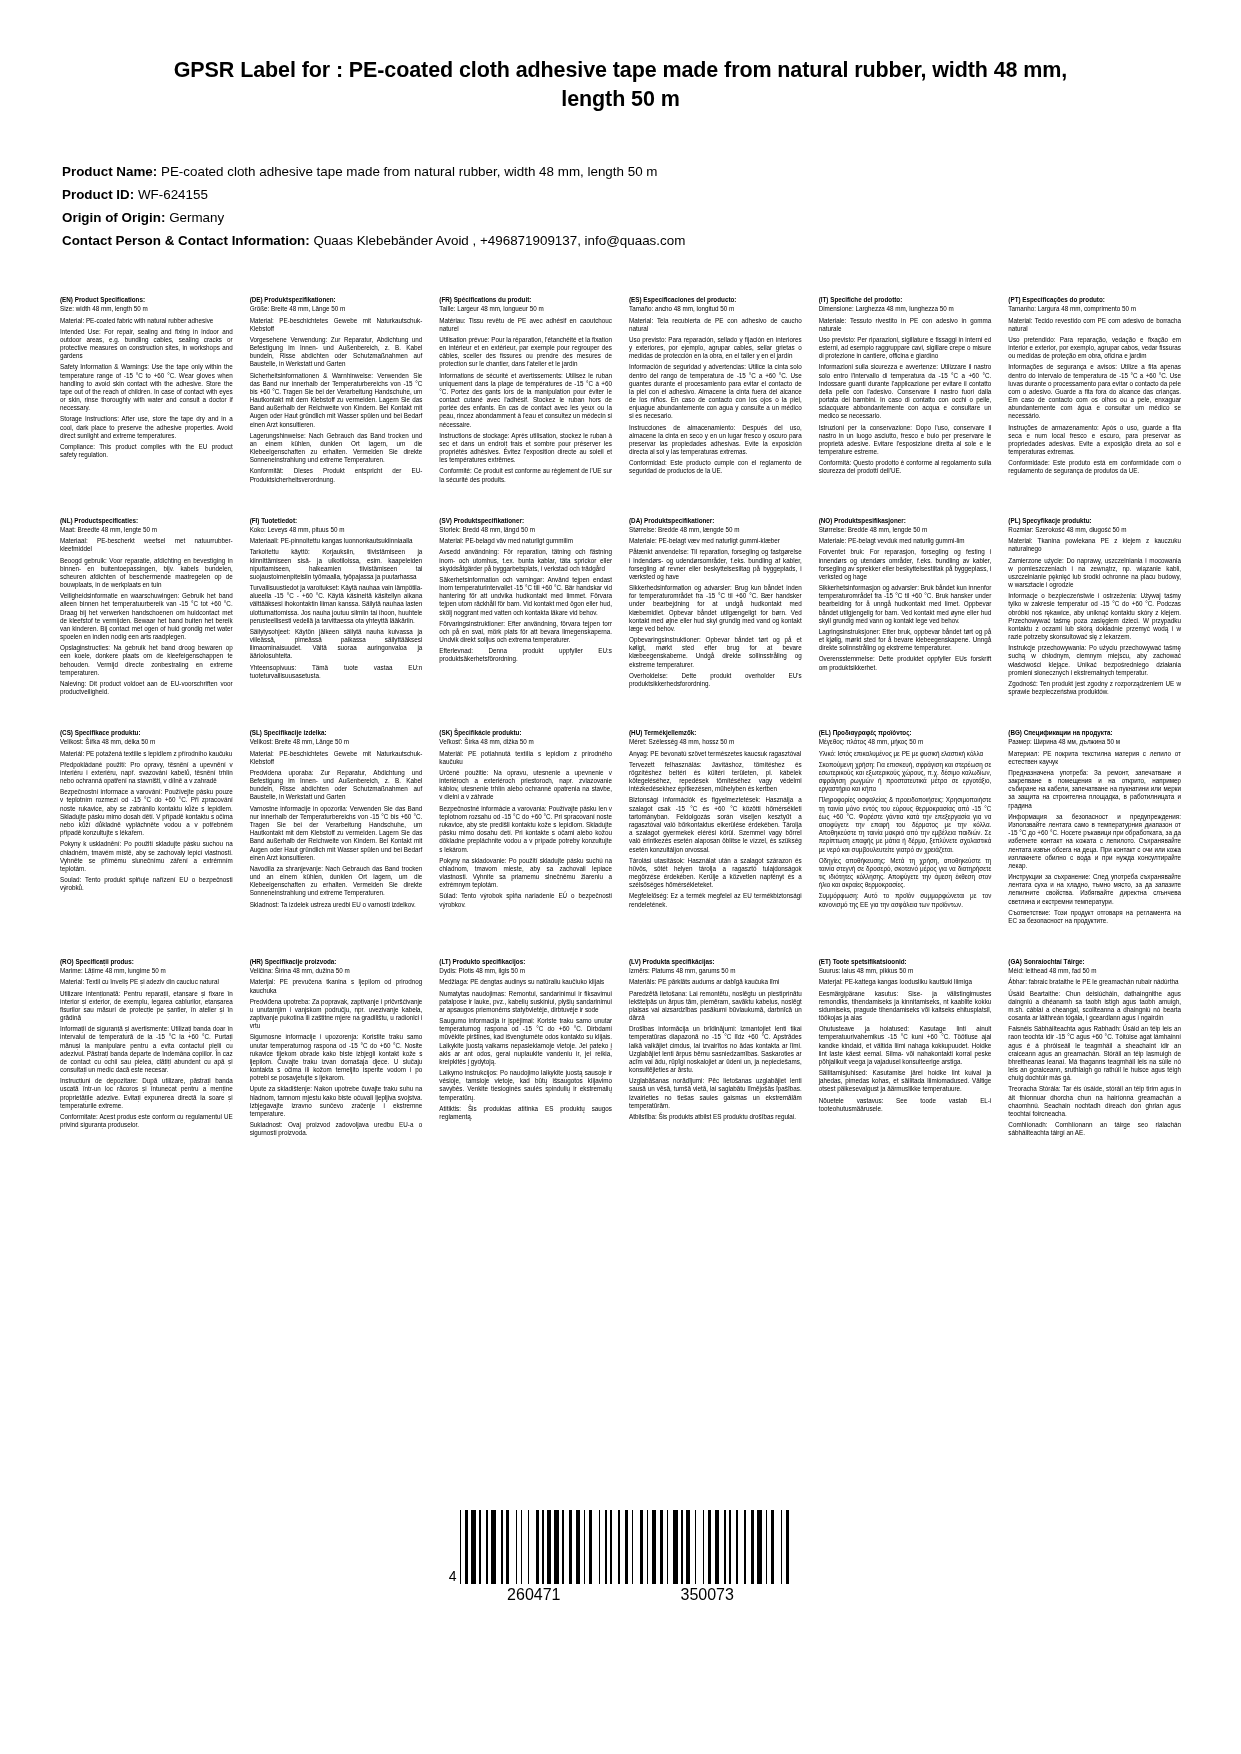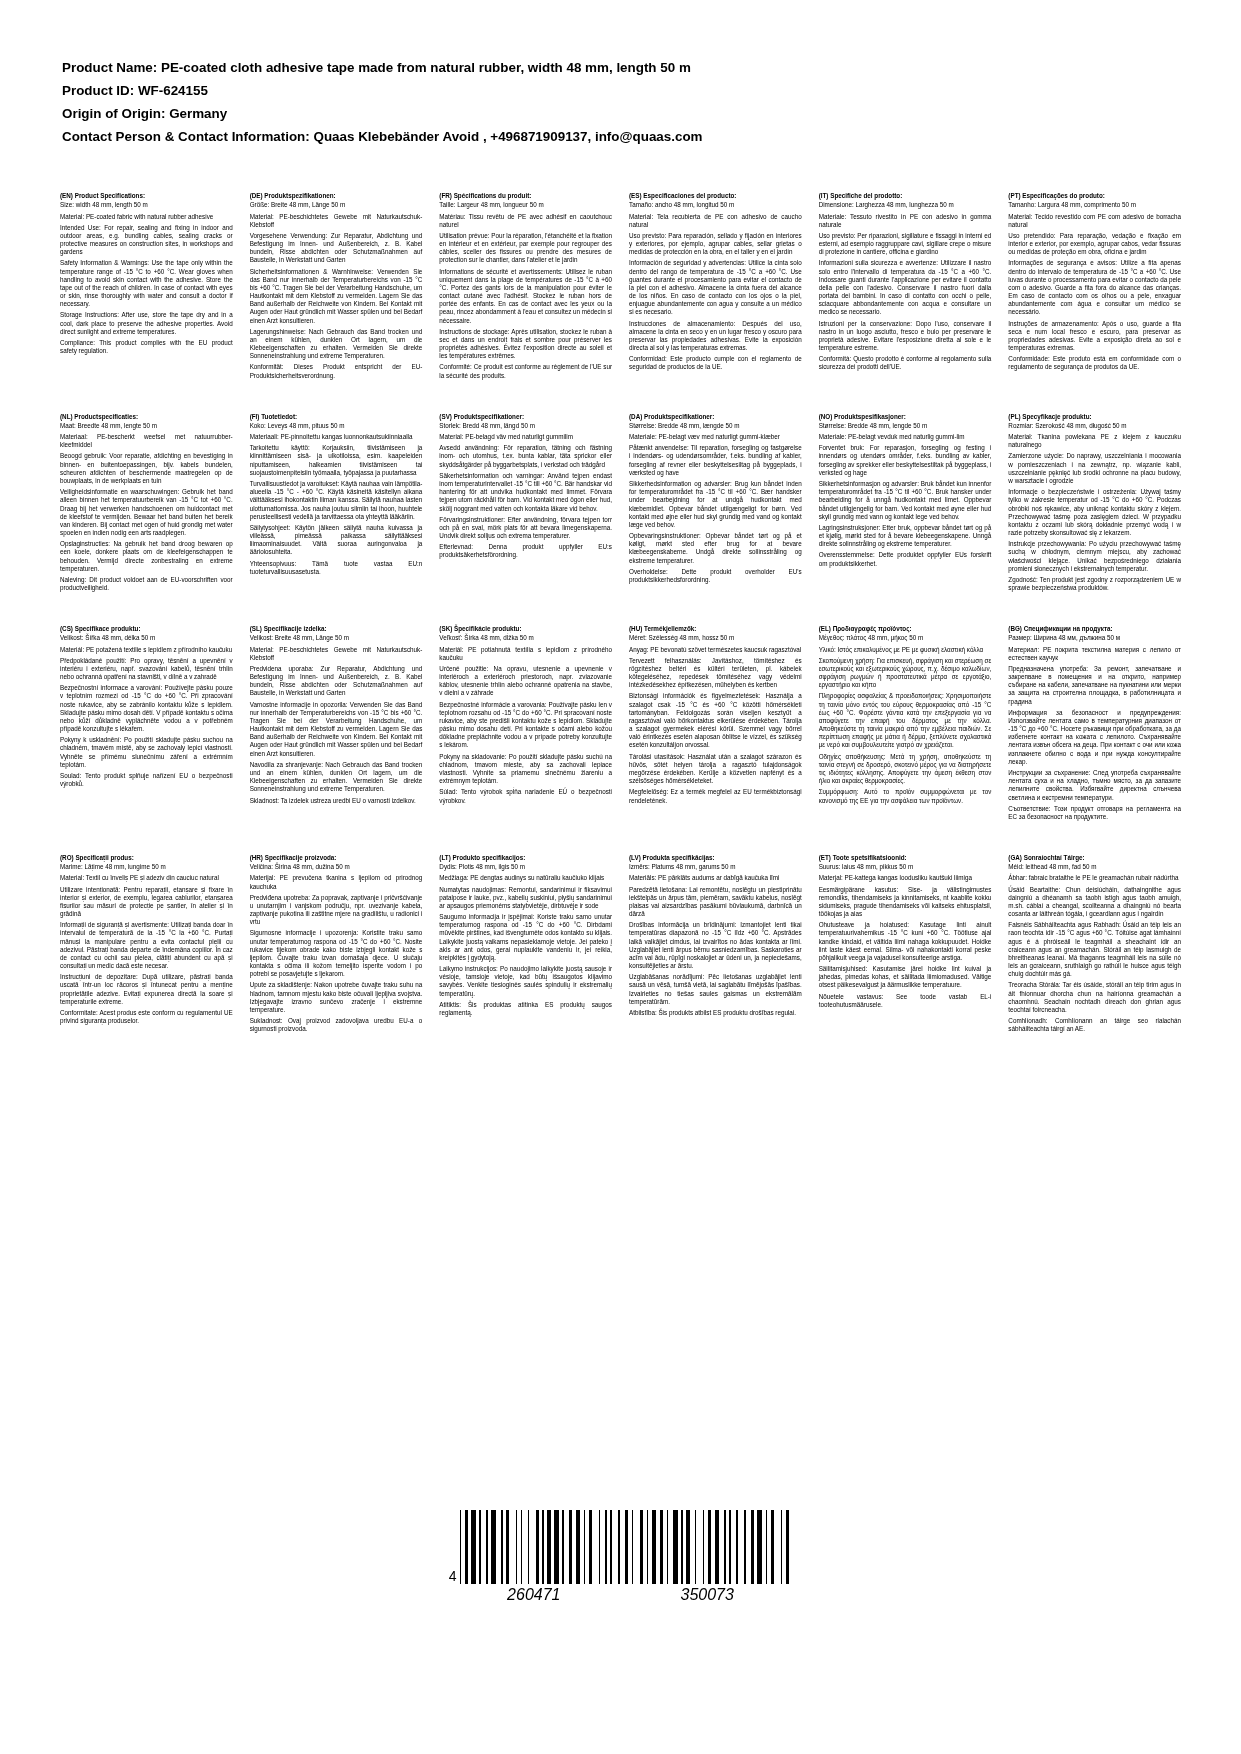--- a/index.html
+++ b/index.html
@@ -36,21 +36,21 @@
     font-size: 13.4px;
     line-height: 1.72;
   }
   .meta .row {
     white-space: nowrap;
   }
   .meta .lbl {
     font-weight: bold;
   }
   .meta .val {
-    font-weight: bold;
+    font-weight: normal;
   }
   .grid {
     margin-top: 44px;
     display: grid;
     grid-template-columns: repeat(6, 1fr);
     column-gap: 17px;
   }
   .cell {
     font-size: 6.3px;
     line-height: 1.3;
@@ -104,21 +104,20 @@
   .bc-num-row {
     position: absolute;
     top: 76px;
     left: 0;
     right: 0;
     display: flex;
     justify-content: center;
   }
   .bc-num-row .grp {
     display: inline-block;
-    font-style: italic;
   }
   .marks {
     position: absolute;
     top: 108px;
     left: 0;
     right: 0;
     display: flex;
     justify-content: center;
     align-items: center;
     gap: 150px;
@@ -132,20 +131,21 @@
     font-size: 0;
     line-height: 0;
   }
   .ce-svg { display: block; }
 </style>
 </head>
 <body>
 
 <div class="page">
 
+  <h1 class="title">GPSR Label for : PE-coated cloth adhesive tape made from natural rubber, width 48 mm, length 50 m</h1>
 
   <div class="meta">
     <div class="row">
       <span class="lbl">Product Name:</span>
       <span class="val">PE-coated cloth adhesive tape made from natural rubber, width 48 mm, length 50 m</span>
     </div>
     <div class="row">
       <span class="lbl">Product ID:</span>
       <span class="val">WF-624155</span>
     </div>

